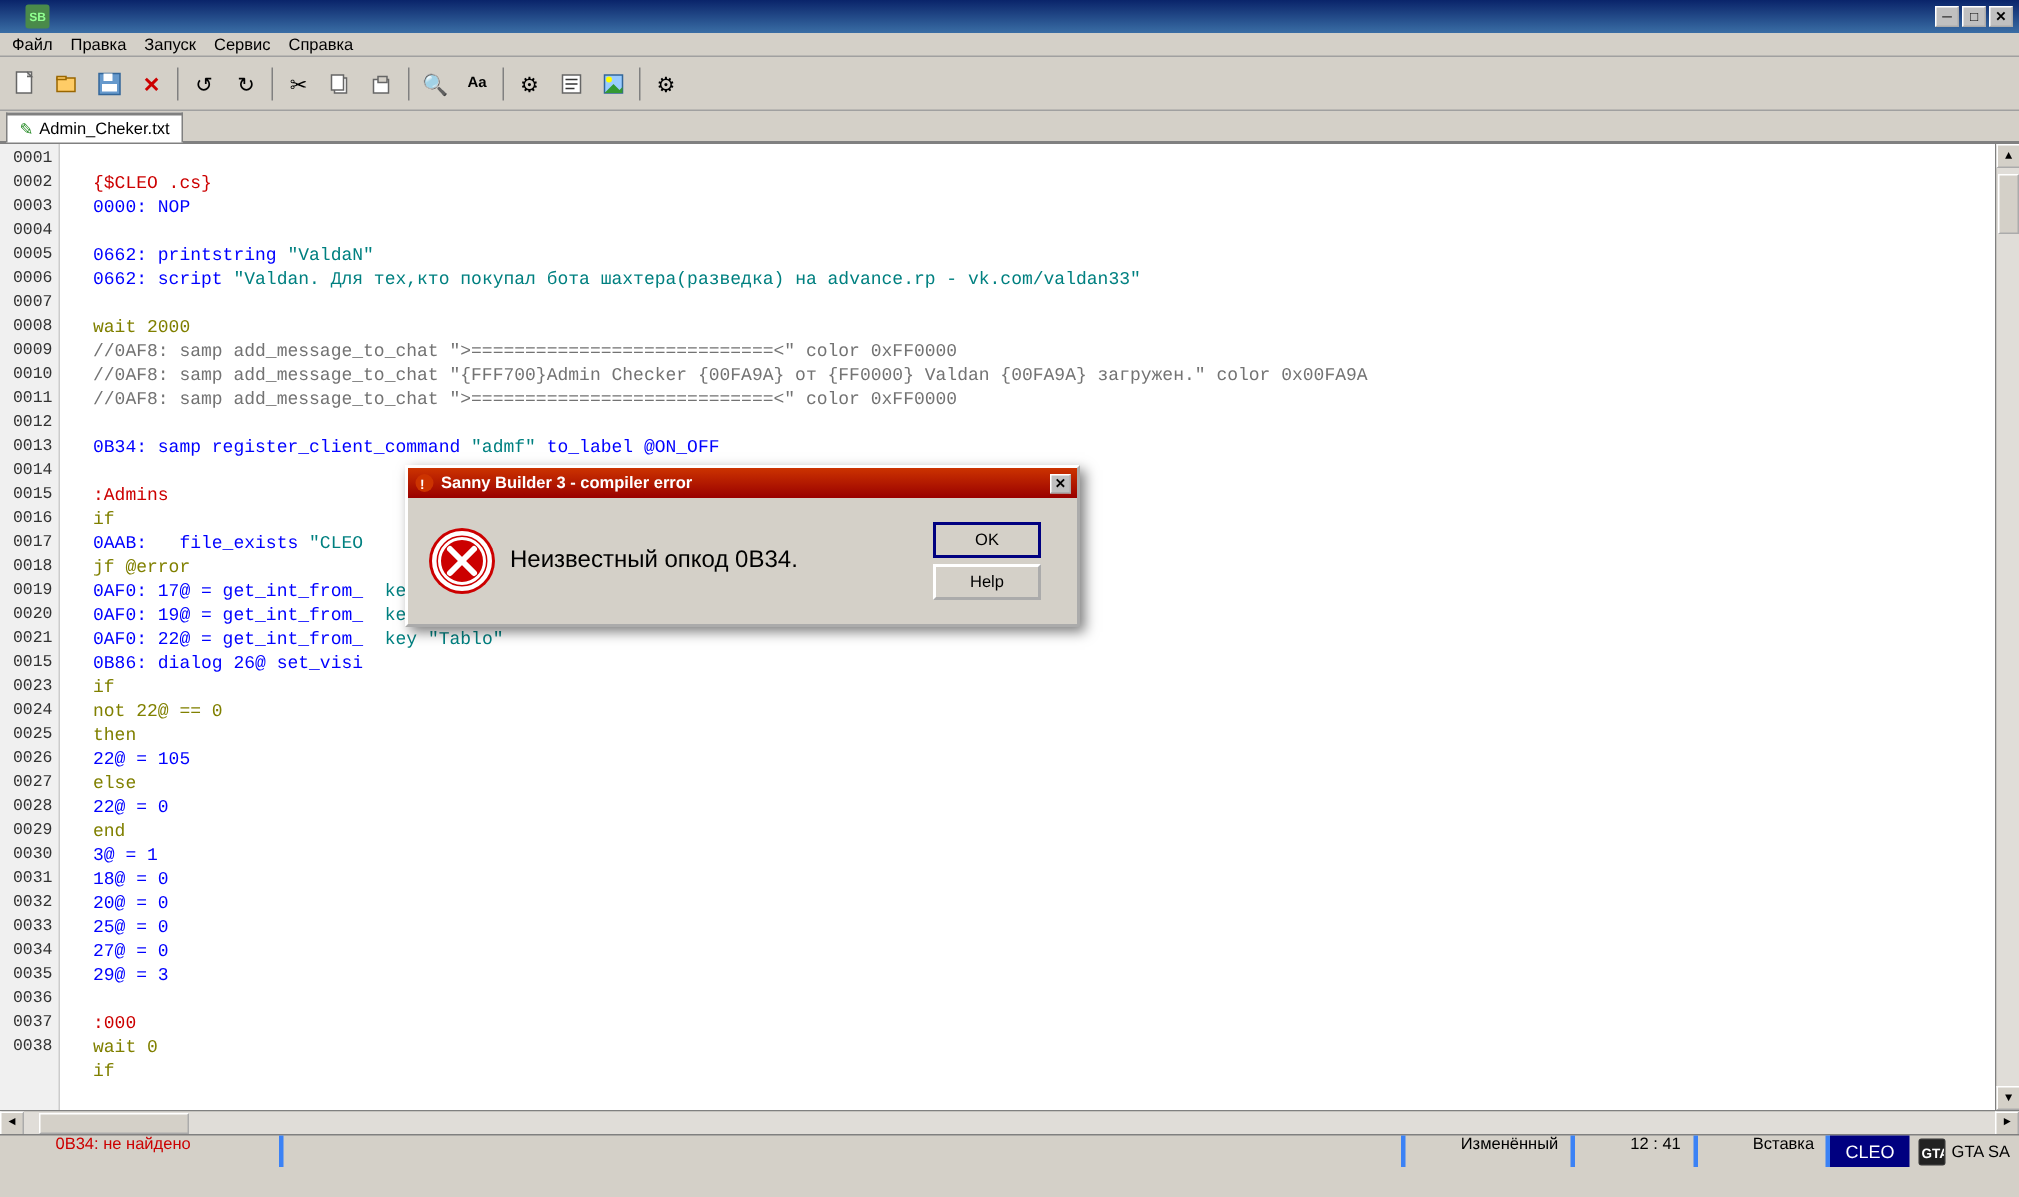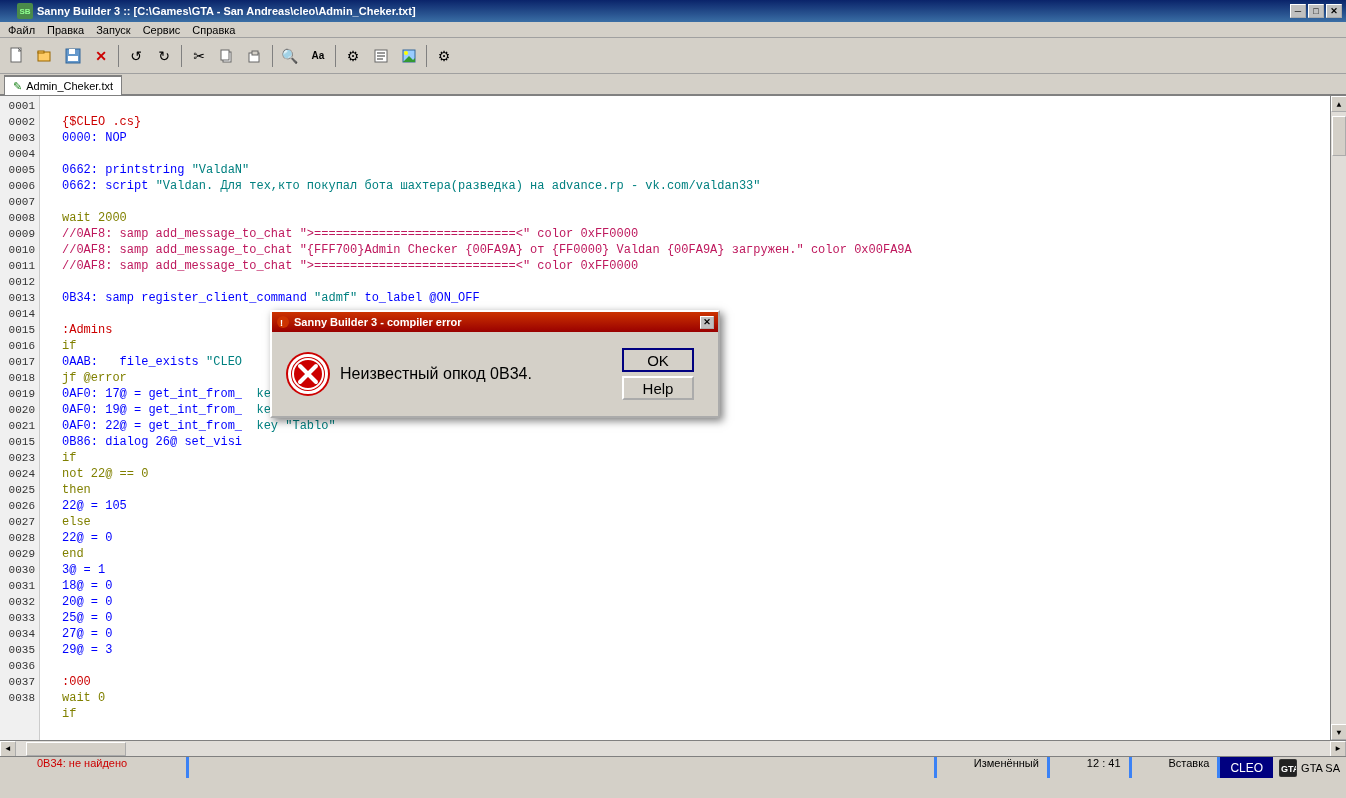--- a/index.html
+++ b/index.html
@@ -244,21 +244,21 @@
       width: 18px;
       height: 18px;
       background: #444;
       border-radius: 2px;
     }
 
     
     .syn-blue { color: #0000ff; }
     .syn-red { color: #cc0000; }
     .syn-olive { color: #808000; }
-    .syn-comment { color: #be185d; }
+    .syn-comment { color: #737373; }
     .syn-teal { color: #008080; }
 
     
     #main-content {
       display: flex;
       flex-direction: column;
       height: calc(798px - 22px - 20px - 36px - 22px - 22px);
     }
 
     
@@ -337,21 +337,21 @@
       gap: 4px;
       padding-right: 8px;
     }
     .dialog-btn {
       width: 72px;
       height: 24px;
       background: #d4d0c8;
       border: 2px outset #ffffff;
       cursor: pointer;
       font-family: 'Tahoma', sans-serif;
-      font-size: 15px;
+      font-size: 11px;
       display: flex;
       align-items: center;
       justify-content: center;
     }
     .dialog-btn.default-btn {
       border: 2px solid #000080;
     }
 
     #hscrollbar {
       height: 16px;
@@ -389,21 +389,20 @@
     }
   </style>
 </head>
 <body>
 
 <div id="title-bar">
   <div id="title-bar-left">
     <div id="title-bar-icon">
       <span style="font-size:8px; color:#90ff90;">SB</span>
     </div>
-    <span style="font-size:11px;">Sanny Builder 3 :: [C:\Games\GTA - San Andreas\cleo\Admin_Cheker.txt]</span>
   </div>
   <div id="title-bar-controls">
     <div class="title-btn">─</div>
     <div class="title-btn">□</div>
     <div class="title-btn close-btn">✕</div>
   </div>
 </div>
 
 <div id="menu-bar">
   <span class="menu-item">Файл</span>

